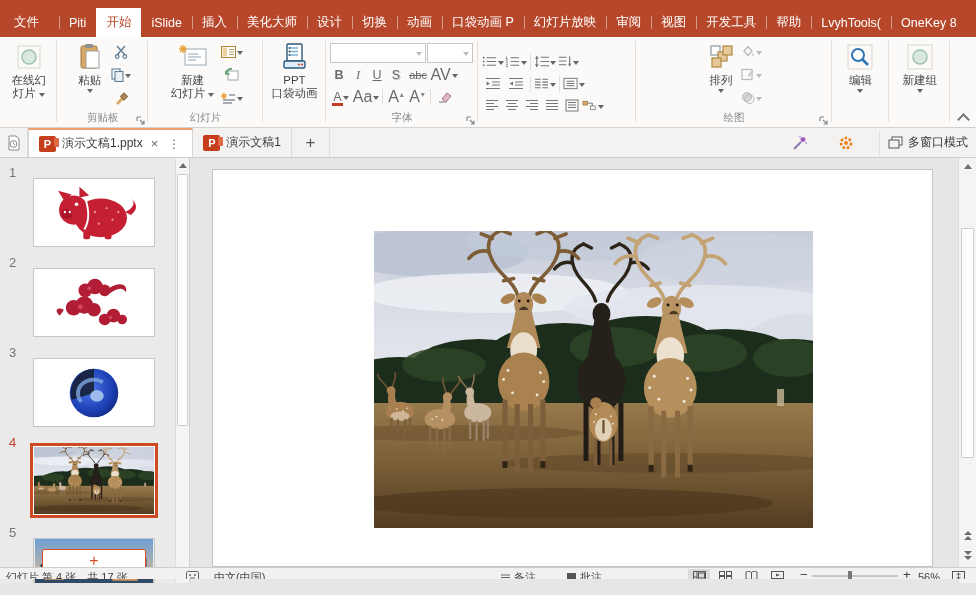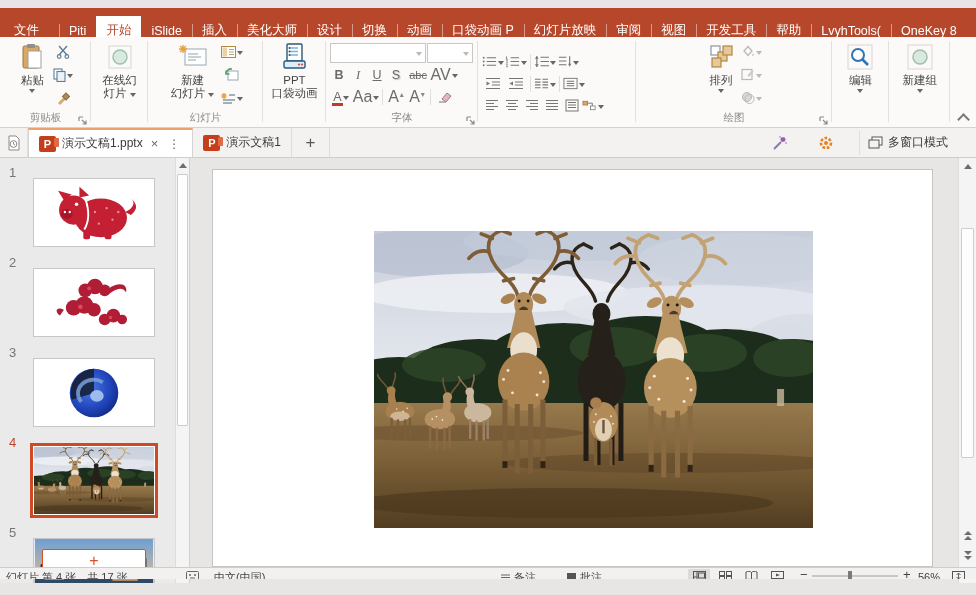--- a/index.html
+++ b/index.html
@@ -1,20 +1,20 @@
 <!DOCTYPE html>
 <html><head>
 <meta charset="utf-8">
 <style>
 *{margin:0;padding:0;box-sizing:border-box}
 html,body{width:976px;height:595px;overflow:hidden}
 body{font-family:"Liberation Sans","DejaVu Sans",sans-serif;background:#e7e6e5;position:relative;font-size:12px;color:#333}
 
 
-.menubar{position:absolute;top:8px;left:0;right:0;height:37px;background:#b7472a;display:flex;align-items:flex-end;color:#fff}
+.menubar{position:absolute;top:0;left:0;right:0;height:37px;background:#b7472a;display:flex;align-items:flex-end;color:#fff}
 .mtabs{display:flex;align-items:flex-end;height:100%}
 .mtab{height:29px;display:flex;align-items:center;padding:0 10px;font-size:12.5px;position:relative;white-space:nowrap;cursor:default}
 .mtab.first{padding:0 14px;margin-right:6px}
 .mtab.sep::before{content:"";position:absolute;left:0;top:8px;height:13px;width:1px;background:rgba(255,255,255,.45)}
 .mtab.active{background:#fff;color:#b7472a}
 .menu-right{margin-left:auto;display:flex;align-items:center;height:29px;padding-right:12px;gap:6px}
 .mr-item{display:flex;align-items:center;gap:5px;padding:0 8px;font-size:12.5px}
 .bulb-icon svg,.share-icon svg{display:block}
 
 
@@ -49,21 +49,21 @@
 
 .tabbar{position:absolute;top:128px;left:0;right:0;height:30px;background:#f3f2f1;border-bottom:1px solid #d0cecd;display:flex;align-items:stretch}
 .tb-histicon{width:28px;display:flex;align-items:center;justify-content:center;border-right:1px solid #e0dedd;cursor:pointer}
 .dtab{display:flex;align-items:center;gap:6px;padding:0 10px;font-size:12px;color:#3b3b3b;border-right:1px solid #ddd;cursor:pointer;position:relative}
 .dtab.active{background:#fff;border-top:2px solid #eda06a;border-right:1px solid #d6d4d2;border-left:1px solid #d6d4d2}
 .ppticon{width:17px;height:16px;background:#c43e1c;border-radius:2px;color:#fff;font-weight:bold;font-size:11px;display:flex;align-items:center;justify-content:center;position:relative}
 .ppticon::after{content:"";position:absolute;right:-3px;top:2px;width:5px;height:9px;background:#e06a45;border-radius:1px}
 .tclose{font-size:13px;color:#666;padding:0 2px;cursor:pointer}
 .tdots{font-size:12px;color:#666;padding:0 2px;cursor:pointer}
 .newtab{width:38px;display:flex;align-items:center;justify-content:center;font-size:17px;color:#555;cursor:pointer;border-right:1px solid #e0dedd}
-.tab-right{margin-left:auto;display:flex;align-items:center;gap:20px;padding-right:20px}
+.tab-right{margin-left:auto;display:flex;align-items:center;gap:20px;padding-right:0}
 .tr-btn{width:26px;height:24px;display:flex;align-items:center;justify-content:center;cursor:pointer}
 .mwin{display:flex;align-items:center;gap:5px;font-size:12px;color:#3b3b3b;padding:0 8px;border-left:1px solid #e0dedd;height:24px;cursor:pointer}
 
 
 .main{position:absolute;top:158px;left:0;width:976px;height:425px;background:#e7e6e5}
 
 
 .thumbs{position:absolute;left:0;top:0;width:190px;height:425px;background:#ebeaea;border-right:1px solid #d2d0ce;overflow:hidden}
 .tnum{position:absolute;left:9px;font-size:13px;color:#757575}
 .tnum.sel{color:#c0442a}
@@ -447,20 +447,39 @@
           </svg>
       </span>
 
     </div>
 
   </div>
 </div>
 
 <div class="ribbon">
 
+  <div class="rgroup" style="width:58px">
+    <div class="rg-body">
+      <div class="bigbtn">
+        <span class="bicon">
+          <svg width="24" height="24" viewBox="0 0 24 24">
+              <rect x="1" y="1" width="22" height="22" fill="#fafaf8" stroke="#d8d5d2"></rect>
+              <circle cx="12" cy="12" r="7" fill="#d9e9df" stroke="#9fbfae" stroke-width="1.4"></circle>
+            </svg>
+        </span>
+        <span>在线幻</span>
+        <span style="display:flex;align-items:center;gap:3px">
+            <span>灯片</span>
+            <span class="car"></span>
+          </span>
+      </div>
+    </div>
+    <div class="rg-label"></div>
+  </div>
+
   <div class="rgroup" style="width:92px">
     <div class="rg-body">
       <div class="bigbtn">
         <span class="bicon">
           <svg width="26" height="28" viewBox="0 0 26 28">
               <rect x="4" y="3" width="16" height="22" rx="1.5" fill="#d8a964" stroke="#9c7840"></rect>
               <rect x="8" y="1" width="8" height="4" rx="1" fill="#8f8f8f"></rect>
               <rect x="9" y="8" width="13" height="17" fill="#fff" stroke="#a0a0a0"></rect>
             </svg>
         </span>
@@ -489,39 +508,20 @@
             </svg>
         </div>
       </div>
     </div>
     <div class="rg-label"><span>剪贴板</span>
       <span class="launcher"><svg width="9" height="9" viewBox="0 0 9 9">
             <path d="M1,1 h4 M1,1 v4" stroke="#8a8a8a" stroke-width="1.2" fill="none"></path>
             <path d="M4,4 L8,8 M8,4.5 V8 H4.5" stroke="#8a8a8a" stroke-width="1.2" fill="none"></path>
           </svg></span>
     </div>
-  </div>
-
-  <div class="rgroup" style="width:58px">
-    <div class="rg-body">
-      <div class="bigbtn">
-        <span class="bicon">
-          <svg width="24" height="24" viewBox="0 0 24 24">
-              <rect x="1" y="1" width="22" height="22" fill="#fafaf8" stroke="#d8d5d2"></rect>
-              <circle cx="12" cy="12" r="7" fill="#d9e9df" stroke="#9fbfae" stroke-width="1.4"></circle>
-            </svg>
-        </span>
-        <span>在线幻</span>
-        <span style="display:flex;align-items:center;gap:3px">
-            <span>灯片</span>
-            <span class="car"></span>
-          </span>
-      </div>
-    </div>
-    <div class="rg-label"></div>
   </div>
 
   <div class="rgroup" style="width:116px">
     <div class="rg-body">
       <div class="bigbtn">
         <span class="bicon">
           <svg width="30" height="26" viewBox="0 0 30 26">
               <rect x="7" y="5" width="21" height="16" fill="#fff" stroke="#9aa7b0"></rect>
               <path d="M10,10 h10 M10,13 h13 M10,16 h8" stroke="#b8c2ca" stroke-width="1.4"></path>
               <path d="M5,1 v8 M1,5 h8 M2,2 l6,6 M8,2 l-6,6" stroke="#e8a33d" stroke-width="1.4"></path>

